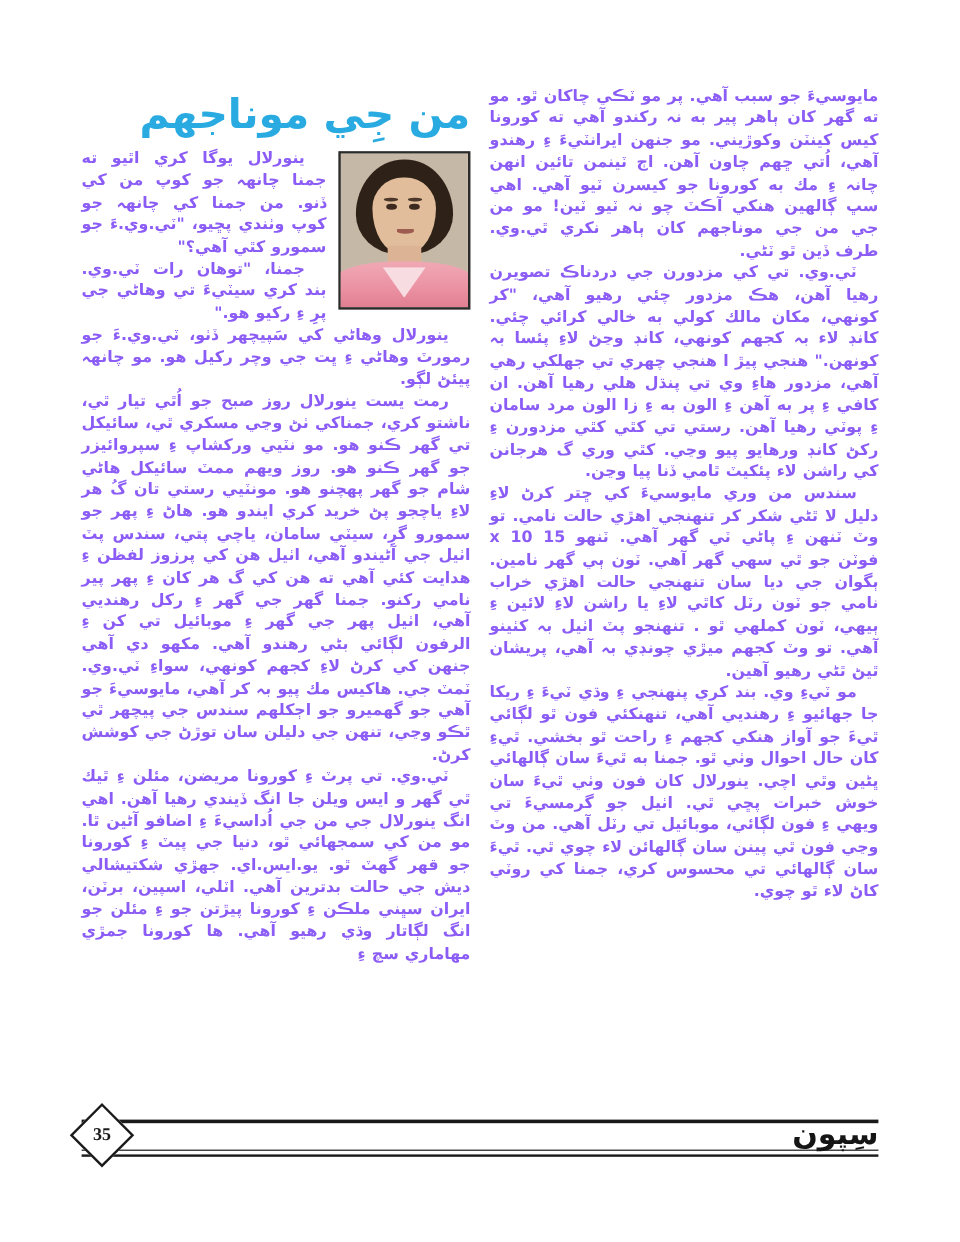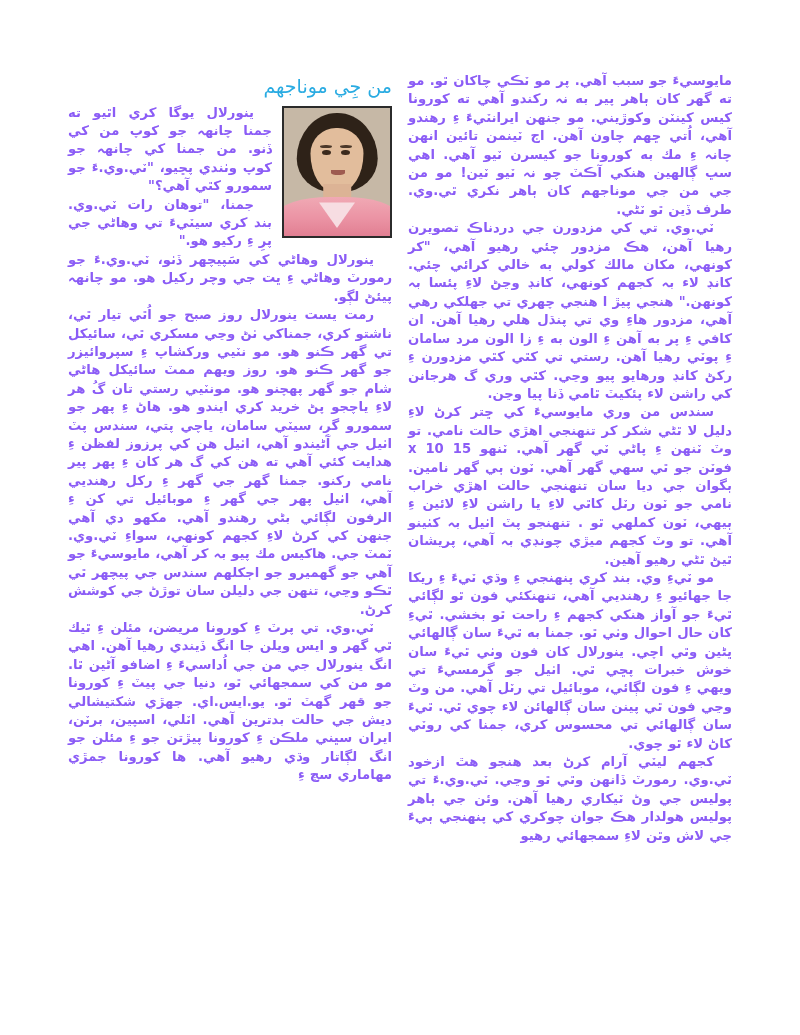--- a/index.html
+++ b/index.html
@@ -43,22 +43,22 @@
   }
 
   
   .title-block {
     width: 100%;
     text-align: center;
     margin-bottom: 2px;
   }
   .article-title {
     font-family: "DejaVu Sans", sans-serif;
-    font-size: 19px;
-    font-weight: normal;
+    font-size: 34px;
+    font-weight: bold;
     color: #29abe2;
     line-height: 1.35;
     letter-spacing: 0.5px;
     direction: rtl;
     margin: 0 0 4px 0;
     padding-top: 2px;
   }
   .article-author {
     font-family: "DejaVu Sans", sans-serif;
     font-size: 12.5px;
@@ -290,20 +290,27 @@
         <p>ٽي.وي. تي پرٽ ءِ كورونا مريضن، مئلن ءِ ٿيك ٿي گهر و ايس ويلن جا انگ ڏيندي رهيا آهن. اهي انگ ينورلال جي من جي اُداسيءَ ءِ اضافو آڻين ٿا. مو من كي سمجهائي ٿو، دنيا جي پيٽ ءِ كورونا جو قهر گهٽ ٿو. يو.ايس.اي. جهڙي شكتيشالي ديش جي حالت بدترين آهي. اٽلي، اسپين، برٽن، ايران سڀني ملڪن ءِ كورونا پيڙتن جو ءِ مئلن جو انگ لڳاتار وڌي رهيو آهي. ها كورونا جمڙي مهاماري سچ ءِ</p>
       </div>
     </div>
 
     <div class="column">
       <div class="body-text">
         <p class="no-indent">مايوسيءَ جو سبب آهي. پر مو ٽڪي چاكان ٿو. مو ته گهر كان ٻاهر پير به نہ رکندو آهي ته كورونا كيس كينٽن وكوڙيني. مو جنهن ايرانٽيءَ ءِ رهندو آهي، اُتي ڇهم چاون آهن. اڄ ٽينمن تائين انهن چانہ ءِ مك به كورونا جو كيسرن ٽيو آهي. اهي سڀ ڳالهين هنكي آڪٽ چو نہ ٽيو ٽين! مو من جي من جي موناجهم كان ٻاهر نكري ٿي.وي. طرف ڏين ٿو ٽڻي.</p>
         <p>ٽي.وي. تي كي مزدورن جي دردناڪ تصويرن رهيا آهن، هڪ مزدور چئي رهيو آهي، "كر كونهي، مكان مالك كولي به خالي كرائي چئي. كانڊ لاء بہ كجهم كونهي، كانڊ وڃڻ لاءِ پئسا بہ كونهن." هنجي پيڙ ا هنجي چهري تي جهلكي رهي آهي، مزدور هاءِ وي تي پنڌل هلي رهيا آهن. ان كافي ءِ پر به آهن ءِ الون به ءِ زا الون مرد سامان ءِ پوٽي رهيا آهن. رستي تي كٿي كٿي مزدورن ءِ ركڻ كانڊ ورهايو پيو وڃي. كٿي وري گ هرجانن كي راشن لاء پئكيٽ ٿامي ڏنا پيا وڃن.</p>
         <p>سندس من وري مايوسيءَ كي ڇتر كرڻ لاءِ دليل لا ٿڻي شكر كر تنهنجي اهڙي حالت نامي. تو وٽ ٽنهن ءِ پاڻي ٽي گهر آهي. ٽنهو 15 x 10 فوٽن جو ٿي سهي گهر آهي. ٽون ٻي گهر نامين. ٻگوان جي ديا سان تنهنجي حالت اهڙي خراب نامي جو ٽون رٽل كاٿي لاءِ يا راشن لاءِ لائين ءِ ٻيهي، ٽون كملهي ٿو . تنهنجو پٽ اٺيل بہ كٺينو آهي. تو وٽ كجهم ميڙي چونڊي بہ آهي، پريشان ٿيڻ ٿڻي رهيو آهين.</p>
         <p>مو ٽيءِ وي. بند كري پنهنجي ءِ وڌي ٽيءَ ءِ ريكا جا جهائيو ءِ رهنديي آهي، تنهنكئي فون ٿو لڳائي ٿيءَ جو آواز هنكي كجهم ءِ راحت ٿو بخشي. ٿيءِ كان حال احوال وٺي ٿو. جمنا به ٿيءَ سان ڳالهائي ڀڻين وٿي اچي. ينورلال كان فون وٺي ٿيءَ سان خوش خبرات پڇي ٿي. اٺيل جو گرمسيءَ تي ويهي ءِ فون لڳائي، موبائيل تي رٽل آهي. من وٽ وڃي فون ٿي پينن سان ڳالهائن لاء چوي ٿي. ٿيءَ سان ڳالهائي تي محسوس كري، جمنا كي روٽي كاڻ لاء ٿو چوي.</p>
-        <p>كجهم ليٽي آرام كرڻ بعد هنجو هٿ ازخود ٽي.وي. رمورٽ ڏانهن وٿي ٿو وڃي. ٽي.وي.ءَ تي پوليس جي وڻ ٽيكاري رهيا آهن. وئن جي ٻاهر پوليس هولدار هڪ جوان چوكري كي پنهنجي ٻيءَ جي لاش وٿن لاءِ سمجهائي رهيو</p>
       </div>
     </div>
 
   </div>
 
+  <div class="footer">
+    <div class="footer-rule-top"></div>
+    <div class="footer-rule-bottom-1"></div>
+    <div class="footer-rule-bottom-2"></div>
+    <div class="page-number-badge"></div>
+    <div class="page-number-text">35</div>
+    <div class="magazine-name">سِپون</div>
+  </div>
 
 </div>
 
 </body></html>

